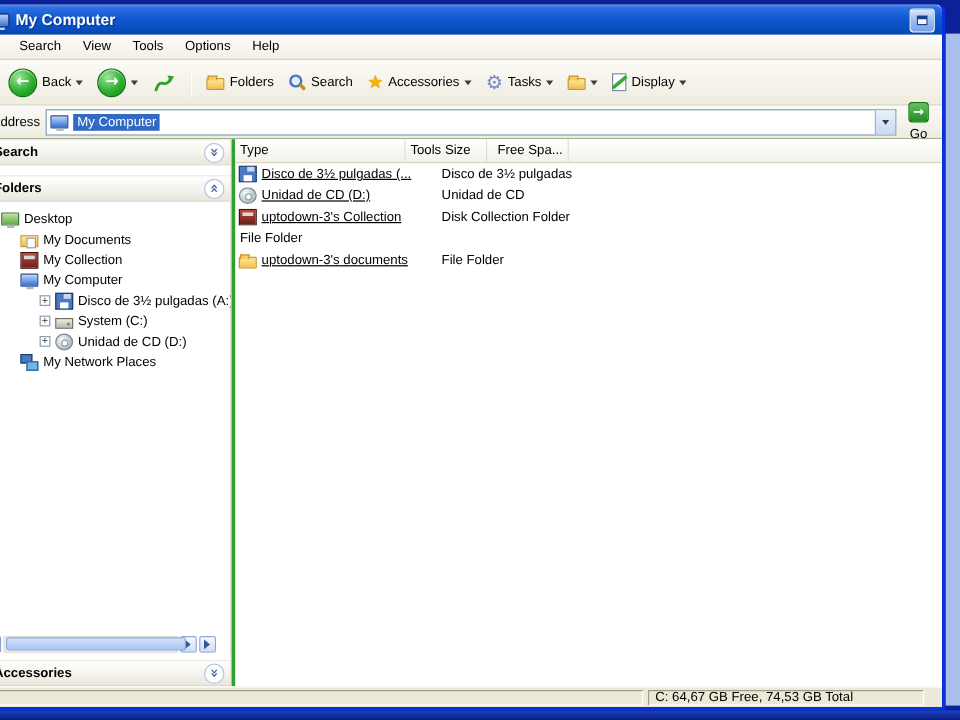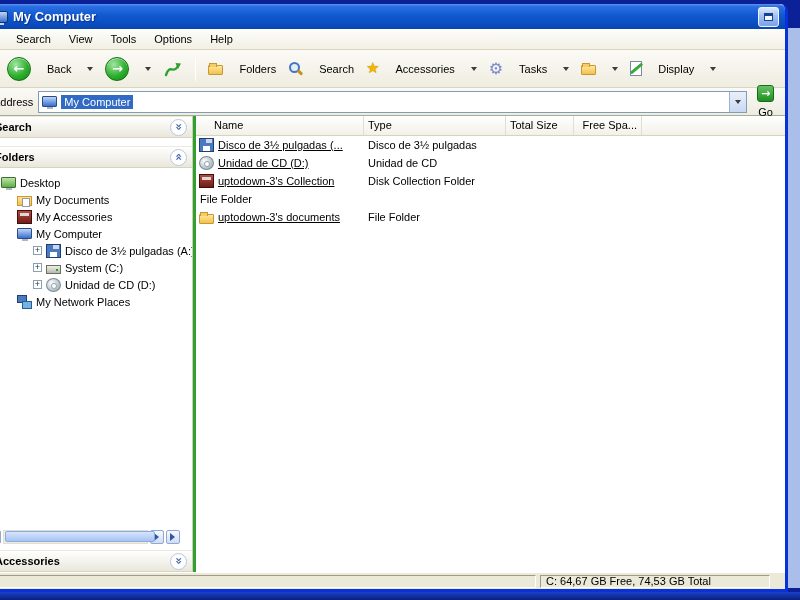--- a/index.html
+++ b/index.html
@@ -32,21 +32,21 @@
     display:flex; align-items:center; justify-content:center; }
   .restore-glyph { width:9px; height:8px; border:1px solid #17418f; border-top:3px solid #17418f; background:#f2f7ff; }
 
   .menubar { height:21px; flex:none; background:linear-gradient(#fdfdfb,#f2f0e4);
     border-bottom:1px solid #d9d5c0; display:flex; align-items:center; padding-left:20px; }
   .menu-item { padding:3px 9px; }
 
   
   .toolbar { height:38px; flex:none; background:linear-gradient(#fbfaf6,#efede0);
     border-bottom:1px solid #d9d5c0; display:flex; align-items:center; padding-left:14px; }
-  .tbtn { display:flex; align-items:center; gap:16px; padding:3px 6px; border-radius:3px; }
+  .tbtn { display:flex; align-items:center; gap:4px; padding:3px 6px; border-radius:3px; }
   .tsep { width:1px; height:24px; background:#cbc7b4; border-right:1px solid #fff; margin:0 6px; flex:none; }
   .nav-circle { width:24px; height:24px; border-radius:50%; flex:none;
     background:radial-gradient(circle at 35% 30%, #9fe69f, #2fae2f 55%, #108a10);
     border:1px solid #0e6f0e; color:#fff; display:flex; align-items:center; justify-content:center;
     font:bold 13px "DejaVu Sans",sans-serif; box-shadow:inset 0 1px 1px rgba(255,255,255,.6); }
   .back-circle::before { content:"←"; }
   .fwd-circle::before { content:"→"; }
   .dd { width:0; height:0; border:3px solid transparent; border-top:4px solid #3c3c3c; margin-top:4px; flex:none; }
   .glyph { font-family:"DejaVu Sans",sans-serif; line-height:1; }
   .star-ic::before { content:"★"; color:#f7b500; text-shadow:0 0 1px #a06a00; font-size:15px; }
@@ -266,21 +266,21 @@
         <div class="tree-row lvl0">
           <span class="ic desktop-icon"></span>
           <span class="tlabel">Desktop</span>
         </div>
         <div class="tree-row lvl1">
           <span class="ic my-documents-icon"></span>
           <span class="tlabel">My Documents</span>
         </div>
         <div class="tree-row lvl1">
           <span class="ic collection-icon"></span>
-          <span class="tlabel">My Accessories</span>
+          <span class="tlabel">My Collection</span>
         </div>
         <div class="tree-row lvl1">
           <span class="ic my-computer-icon"></span>
           <span class="tlabel">My Computer</span>
         </div>
         <div class="tree-row lvl2">
           <span class="expander">+</span>
           <span class="ic floppy-icon"></span>
           <span class="tlabel">Disco de 3½ pulgadas (A:)</span>
         </div>
@@ -317,23 +317,22 @@
       <div class="panel-header">
         <span>Accessories</span>
         <span class="chev-btn">
           <span class="chev chev-down"></span>
         </span>
       </div>
     </div>
 
     <div class="main">
       <div class="list-header">
-        <span class="col c-name">Name</span>
         <span class="col c-type">Type</span>
-        <span class="col c-size">Total Size</span>
+        <span class="col c-size">Tools Size</span>
         <span class="col c-free">Free Spa...</span>
       </div>
       <div class="list-body">
 
         <div class="list-row">
           <span class="cell cell-name">
               <span class="ic floppy-icon"></span>
               <span>Disco de 3½ pulgadas (...</span>
             </span>
           <span class="cell cell-type">Disco de 3½ pulgadas</span>

